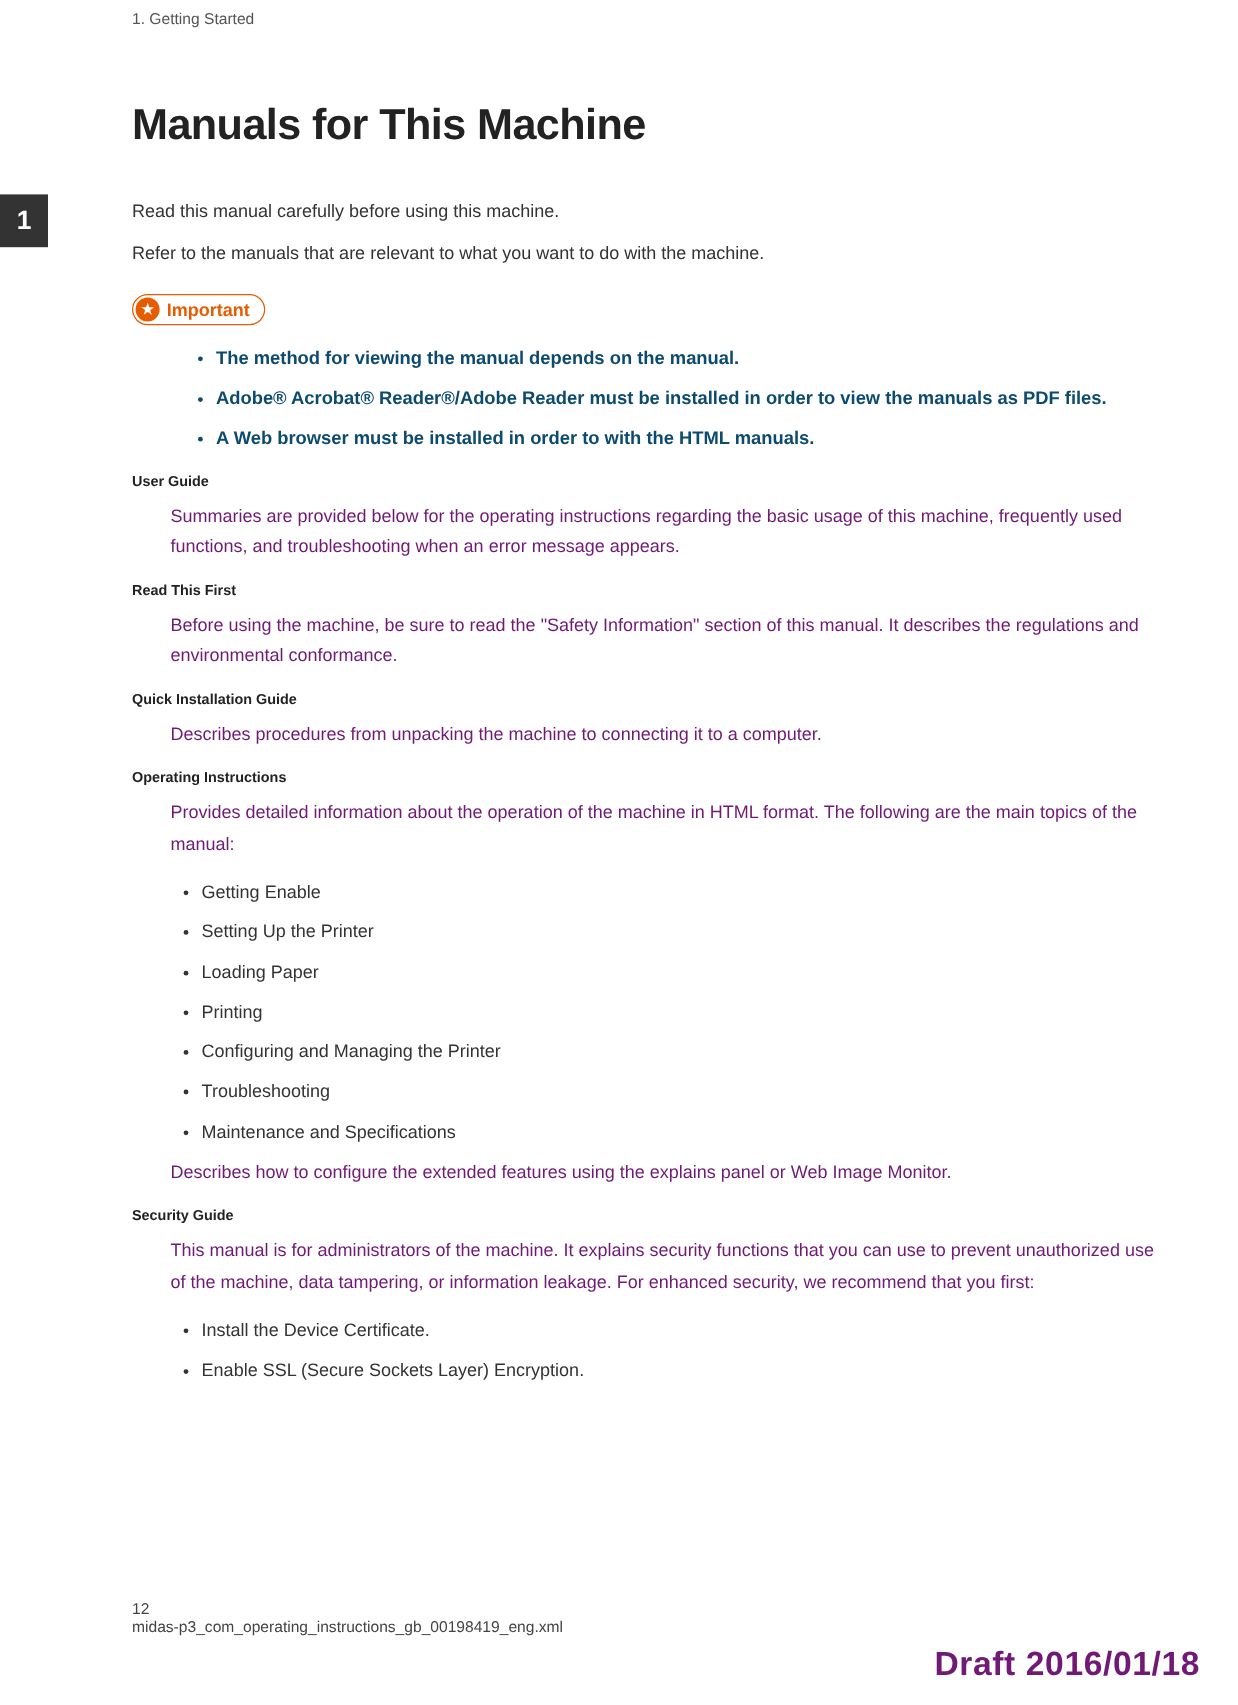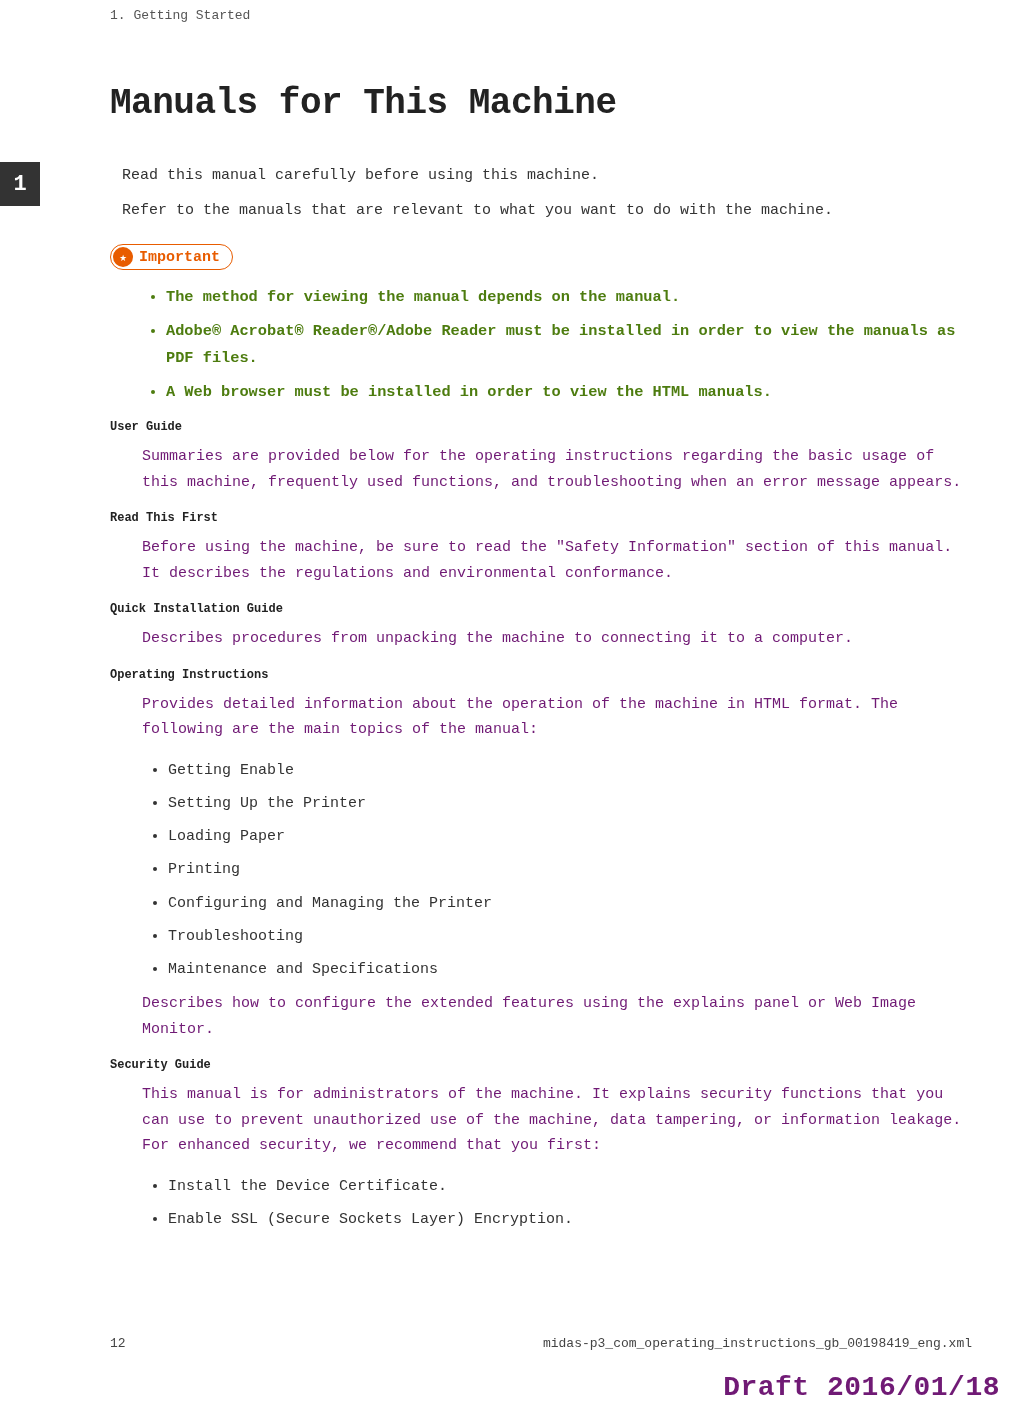--- a/index.html
+++ b/index.html
@@ -1,15 +1,15 @@
 <!DOCTYPE html>
 <html><head>
   <meta charset="utf-8">
   <style>
-    * { margin: 0; padding: 0; box-sizing: border-box; font-family: Liberation Mono, monospace; }
+    * { margin: 0; padding: 0; box-sizing: border-box; }
     body {
       font-family: Arial, Helvetica, sans-serif;
       background: #fff;
       color: #333;
       width: 1032px;
       height: 1421px;
       position: relative;
     }
     .page {
       width: 100%;
@@ -43,21 +43,20 @@
       font-weight: bold;
       color: #222;
       margin-bottom: 38px;
       letter-spacing: -0.5px;
     }
     .intro {
       font-size: 15px;
       line-height: 1.8;
       margin-bottom: 8px;
       color: #333;
-      margin-left: 12px;
     }
     .important-badge {
       display: inline-flex;
       align-items: center;
       border: 1.5px solid #e85c00;
       border-radius: 14px;
       padding: 2px 12px 2px 2px;
       margin: 12px 0 14px 0;
       font-size: 15px;
       font-weight: bold;
@@ -76,24 +75,25 @@
       margin-right: 6px;
     }
     .imp-list {
       list-style: disc;
       padding-left: 56px;
       margin-bottom: 14px;
     }
     .imp-list li {
       font-size: 15.3px;
       font-weight: 590;
-      color: #4d7c0f;
+      color: #0c4a6e;
       line-height: 1.8;
       margin-bottom: 6px;
       padding-right: 10px;
+      margin-left: 14px;
     }
     .section-title {
       font-size: 12px;
       font-weight: bold;
       color: #222;
       margin-bottom: 10px;
       margin-top: 4px;
     }
     .section-body {
       font-size: 15px;
@@ -109,28 +109,29 @@
       margin-top: 6px;
     }
     .sub-list li {
       font-size: 15px;
       color: #333;
       line-height: 1.55;
       margin-bottom: 10px;
     }
     .footer {
       position: absolute;
-      bottom: 70px;
+      bottom: 58px;
       left: 0;
       width: 100%;
       padding: 0 60px 0 110px;
       display: flex;
       justify-content: space-between;
       font-size: 13px;
       color: #444;
+      flex-direction: column;
     }
     .draft-stamp {
       position: absolute;
       bottom: 18px;
       right: 32px;
       font-size: 28px;
       font-weight: bold;
       color: #701a75;
       letter-spacing: 0.5px;
     }
@@ -148,21 +149,21 @@
     <p class="intro">Refer to the manuals that are relevant to what you want to do with the machine.</p>
 
     <div class="important-badge">
       <span class="star-circle">★</span>
       <span>Important</span>
     </div>
 
     <ul class="imp-list">
       <li>The method for viewing the manual depends on the manual.</li>
       <li>Adobe® Acrobat® Reader®/Adobe Reader must be installed in order to view the manuals as PDF files.</li>
-      <li>A Web browser must be installed in order to view the HTML manuals.</li>
+      <li>A Web browser must be installed in order to with the HTML manuals.</li>
     </ul>
 
     <div>
       <div class="section-title">User Guide</div>
       <div class="section-body">Summaries are provided below for the operating instructions regarding the basic usage of this machine, frequently used functions, and troubleshooting when an error message appears.</div>
     </div>
 
     <div>
       <div class="section-title">Read This First</div>
       <div class="section-body">Before using the machine, be sure to read the "Safety Information" section of this manual. It describes the regulations and environmental conformance.</div>

